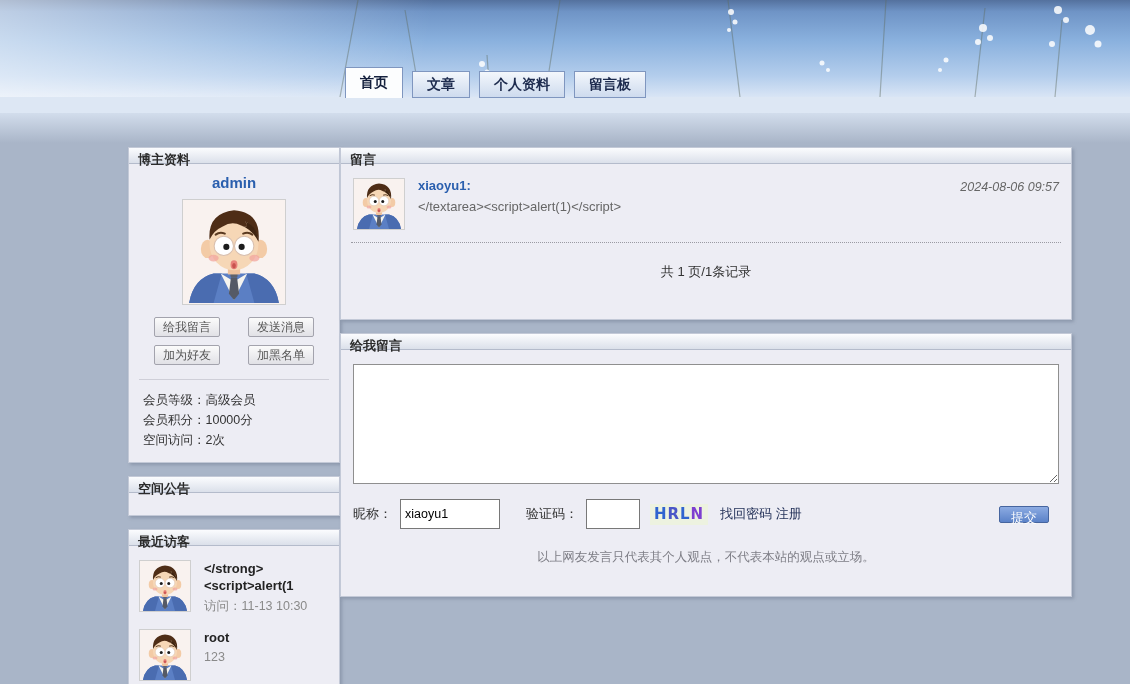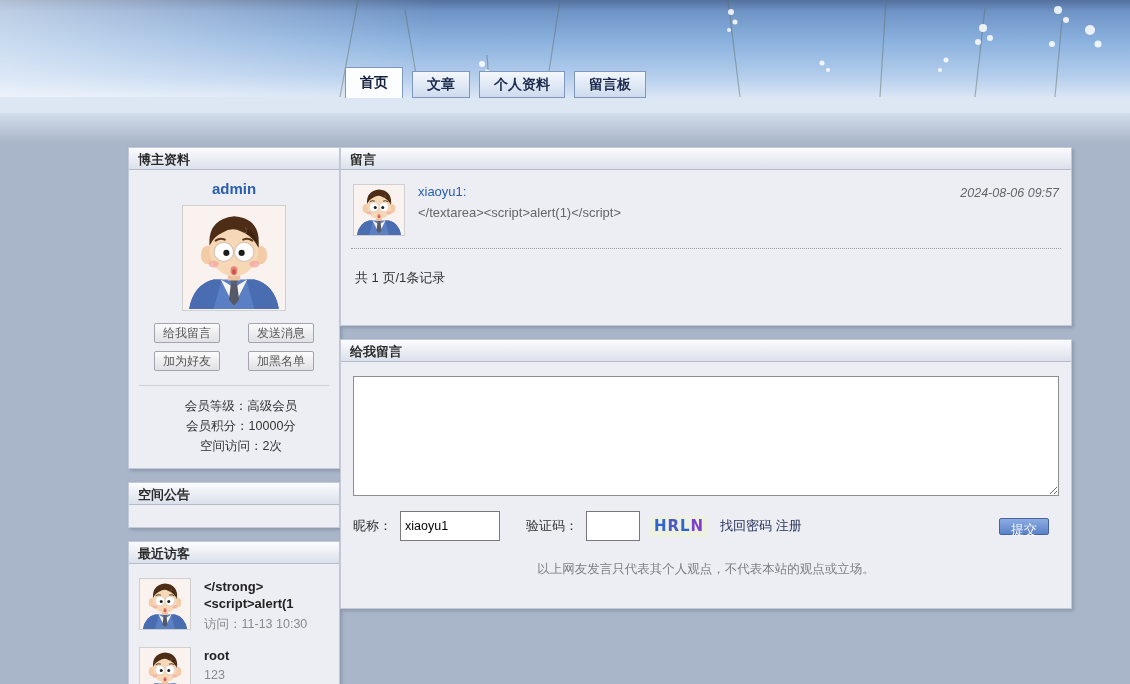--- a/index.html
+++ b/index.html
@@ -41,21 +41,21 @@
     background:#fcfdfe; border-bottom:0; color:#14203d;
   }
   
   .panel {
     background:#ededf4;
     border:1px solid #c3c9d7;
     box-shadow:2px 2px 3px rgba(90,100,120,.35);
     margin-bottom:13px;
   }
   .panel-hd {
-    padding:3px 9px; height:22px;
+    padding:3px 9px; height:16px;
     background:linear-gradient(#fbfcfe, #dbe0ea);
     border-bottom:1px solid #b4bbcb;
     font-weight:bold; font-size:13px; color:#2b2b2b;
   }
   .sidebar { position:absolute; left:128px; top:147px; width:212px; }
   .main    { position:absolute; left:340px; top:147px; width:732px; }
 
   
   .profile-body { text-align:center; padding:10px 0 12px; }
   .username { color:#2a5fae; font-weight:bold; font-size:15px; margin-bottom:8px; }
@@ -68,42 +68,42 @@
     display:grid; grid-template-columns:66px 66px; gap:8px 28px;
     justify-content:center; margin-top:12px;
   }
   .gray-btn {
     height:20px; font-size:12px; color:#555;
     background:linear-gradient(#fbfbfb,#e1e1e6);
     border:1px solid #a3a3ad; border-radius:2px; cursor:pointer;
     font-family:inherit;
   }
   .profile-divider { border-top:1px solid #cfcfd8; margin:14px 10px 8px; }
-  .stats { text-align:center; padding:2px 0 0 14px; }
+  .stats { text-align:left; padding:2px 0 0 14px; }
   .stat-row { line-height:20px; font-size:12.5px; color:#333; }
   
   .notice-body { height:22px; }
   
   .visitors-body { padding:6px 0 10px; }
   .visitor { display:flex; gap:13px; padding:8px 10px 6px; }
   .visitor-avatar, .msg-avatar {
     width:52px; height:52px; flex:0 0 52px;
     border:1px solid #cfcfcf; background:#f9f2ef; cursor:pointer;
   }
   .visitor-avatar svg, .msg-avatar svg { width:100%; height:100%; }
   .visitor-name { font-weight:bold; font-size:13px; color:#222; line-height:17px; white-space:pre-line; }
   .visitor-note { color:#8a8a8a; font-size:12.5px; margin-top:4px; }
   .visitor-visit { color:#8a8a8a; font-size:12.5px; margin-top:4px; }
   
   .msg-item { display:flex; gap:13px; padding:14px 12px 12px; }
-  .msg-author { color:#2a5fae; font-weight:normal; font-size:13px; }
+  .msg-author { color:#2a5fae; font-weight:bold; font-size:13px; }
   .msg-content { color:#666; font-size:13px; margin-top:6px;text-align:center; }
   .msg-time { margin-left:auto; color:#666; font-size:12.5px; padding-top:2px; white-space:nowrap;font-style:italic; }
   .msg-sep { border-bottom:1px dotted #9a9aa2; margin:0 10px; }
-  .msg-pager { text-align:left; padding:20px 14px 38px; font-size:13px; color:#333; }
+  .msg-pager { text-align:center; padding:20px 14px 38px; font-size:13px; color:#333; }
   
   .form-body { padding:14px 12px 0; }
   .form-body textarea {
     width:706px; height:120px; border:1px solid #8f8f8f; background:#fff;
     font-family:inherit; font-size:13px; padding:4px;
   }
   .form-row { display:flex; align-items:center; margin-top:12px; }
   .form-label { font-size:13px; color:#333; }
   .text-input {
     height:30px; border:1px solid #787878; background:#fff;

